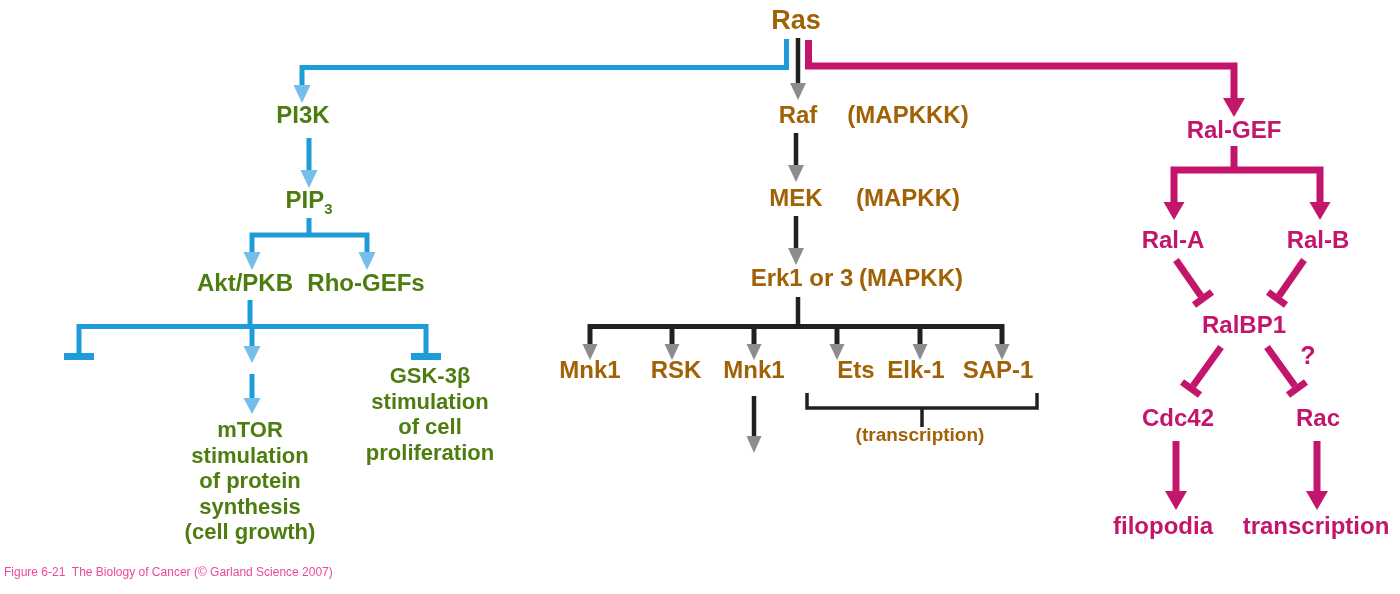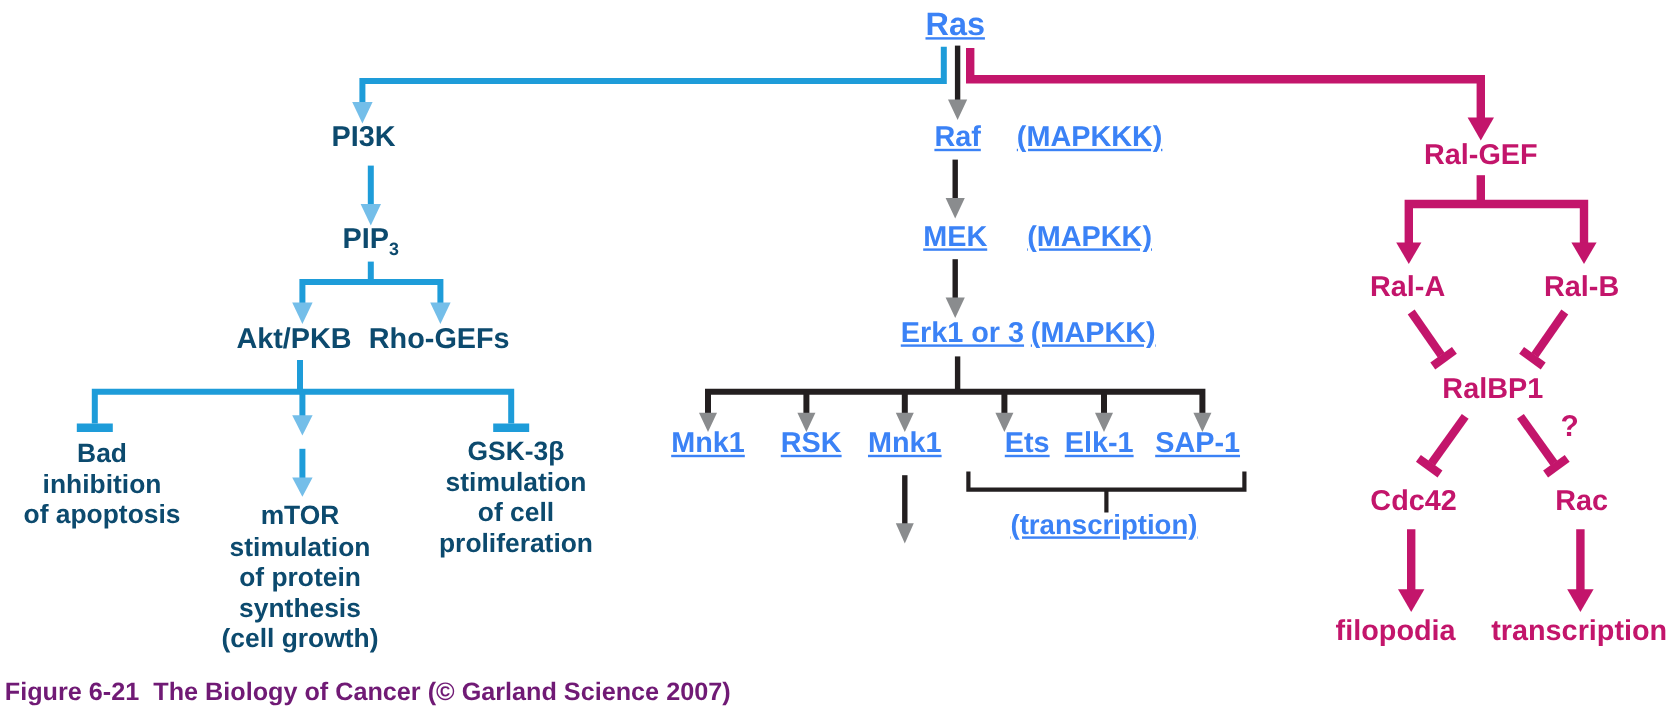--- a/index.html
+++ b/index.html
@@ -14,32 +14,32 @@
   .stage svg { position: absolute; left: 0; top: 0; }
   .lbl {
     position: absolute;
     transform: translateX(-50%);
     width: max-content;
     font-weight: 700;
     text-align: center;
     white-space: pre-line;
     line-height: 1.1;
   }
-  .blue { color: #0c4a6e; text-align: center; }
-  .blk  { color: #3b82f6; text-decoration: underline; }
+  .blue { color: #4d7c0f; text-align: center; }
+  .blk  { color: #a16207; }
   .mag  { color: #C3156B; }
   .ml   { font-size: 22px; line-height: 25.5px; }
   .n24  { font-size: 24px; }
   .caption {
     position: absolute;
     transform: none;
     width: max-content;
-    font-weight: 700;
-    font-size: 21px;
-    color: #701a75;
+    font-weight: 400;
+    font-size: 12px;
+    color: #ec4899;
     white-space: pre;
   }
   sub.pipsub { font-size: 0.62em; }
 </style>
 </head>
 <body>
 
 <div class="stage">
 
   <svg width="1400" height="594" viewBox="0 0 1400 594">
@@ -138,23 +138,20 @@
     <polygon points="1165,491 1187,491 1176,510" fill="#C3156B"></polygon>
     <polygon points="1306,491 1328,491 1317,510" fill="#C3156B"></polygon>
   </svg>
 
   <div class="lbl blk" style="left:796px;top:6px;font-size:27px">Ras</div>
 
   <div class="lbl blue n24" style="left:303px;top:102px">PI3K</div>
   <div class="lbl blue n24" style="left:309px;top:187px"><span>PIP</span><sub class="pipsub">3</sub></div>
   <div class="lbl blue n24" style="left:245px;top:270px">Akt/PKB</div>
   <div class="lbl blue n24" style="left:366px;top:270px">Rho-GEFs</div>
-  <div class="lbl blue ml" style="left:85px;top:365px">Bad
-inhibition
-of apoptosis</div>
   <div class="lbl blue ml" style="left:250px;top:417px">mTOR
 stimulation
 of protein
 synthesis
 (cell growth)</div>
   <div class="lbl blue ml" style="left:430px;top:363px">GSK-3β
 stimulation
 of cell
 proliferation</div>
 
@@ -165,21 +162,21 @@
   <div class="lbl blk n24" style="left:802px;top:265px">Erk1 or 3</div>
   <div class="lbl blk n24" style="left:911px;top:265px">(MAPKK)</div>
 
   <div class="lbl blk n24" style="left:590px;top:357px">Mnk1</div>
   <div class="lbl blk n24" style="left:676px;top:357px">RSK</div>
   <div class="lbl blk n24" style="left:754px;top:357px">Mnk1</div>
   <div class="lbl blk n24" style="left:856px;top:357px">Ets</div>
   <div class="lbl blk n24" style="left:916px;top:357px">Elk-1</div>
   <div class="lbl blk n24" style="left:998px;top:357px">SAP-1</div>
 
-  <div class="lbl blk" style="left:920px;top:425px;font-size:23px">(transcription)</div>
+  <div class="lbl blk" style="left:920px;top:425px;font-size:19px">(transcription)</div>
 
   <div class="lbl mag n24" style="left:1234px;top:117px">Ral-GEF</div>
   <div class="lbl mag n24" style="left:1173px;top:227px">Ral-A</div>
   <div class="lbl mag n24" style="left:1318px;top:227px">Ral-B</div>
   <div class="lbl mag n24" style="left:1244px;top:312px">RalBP1</div>
   <div class="lbl mag" style="left:1308px;top:342px;font-size:25px">?</div>
   <div class="lbl mag n24" style="left:1178px;top:405px">Cdc42</div>
   <div class="lbl mag n24" style="left:1318px;top:405px">Rac</div>
   <div class="lbl mag n24" style="left:1163px;top:513px">filopodia</div>
   <div class="lbl mag n24" style="left:1316px;top:513px">transcription</div>

